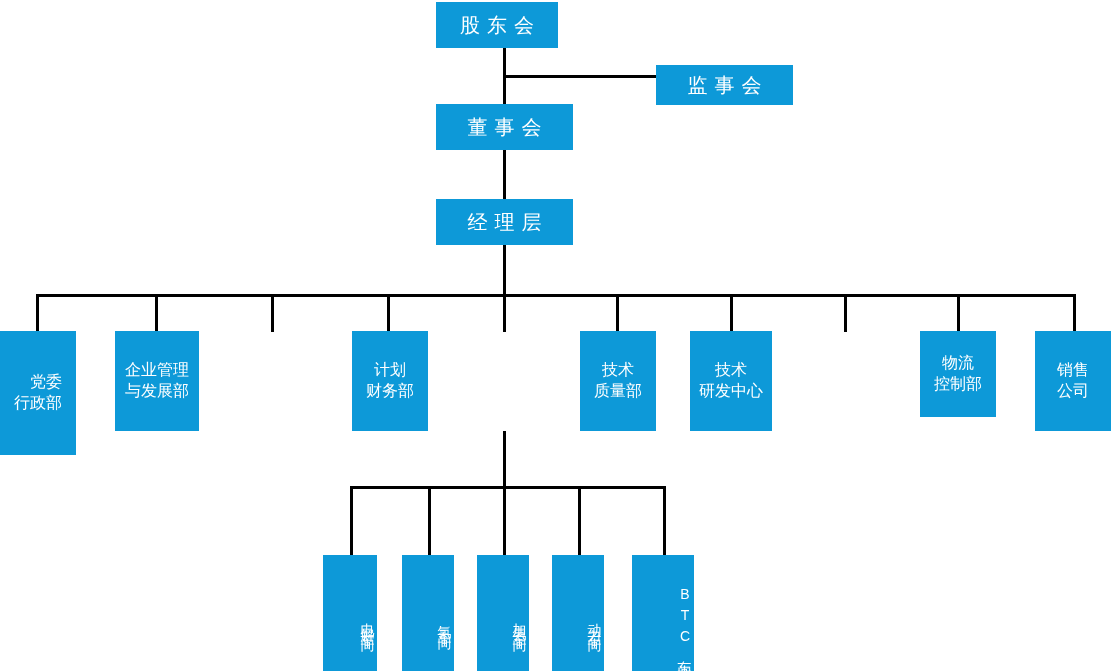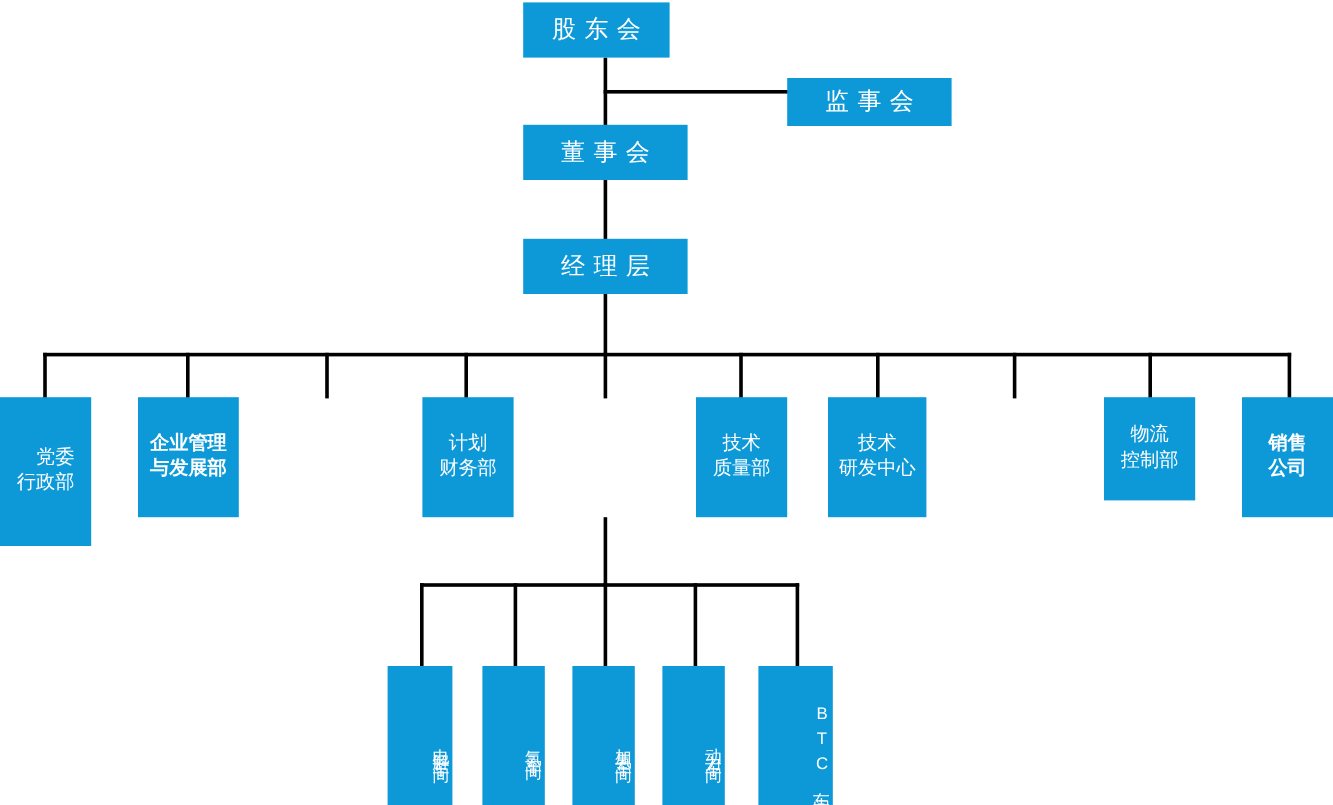--- a/index.html
+++ b/index.html
@@ -102,31 +102,31 @@
   <div class="node top" style="left:436px; top:2px; width:122px; height:46px;">股东会</div>
 
   <div class="node top" style="left:656px; top:53px; width:137px; height:40px;margin-top:12px;">监事会</div>
 
   <div class="node top" style="left:436px; top:104px; width:137px; height:46px;text-align:right;">董事会</div>
 
   <div class="node top" style="left:436px; top:199px; width:137px; height:46px;">经理层</div>
 
   <div class="node dept" style="left:0px; top:331px; width:76px; height:124px;text-align:right;">党委
 行政部</div>
-  <div class="node dept" style="left:115px; top:331px; width:84px; height:100px;font-weight:bold;">企业管理
+  <div class="node dept" style="left:115px; top:331px; width:84px; height:100px;">企业管理
 与发展部</div>
   <div class="node dept" style="left:352px; top:331px; width:76px; height:100px;">计划
 财务部</div>
   <div class="node dept" style="left:580px; top:331px; width:76px; height:100px;">技术
 质量部</div>
   <div class="node dept" style="left:690px; top:331px; width:82px; height:100px;">技术
 研发中心</div>
   <div class="node dept" style="left:920px; top:331px; width:76px; height:86px;">物流
 控制部</div>
-  <div class="node dept" style="left:1035px; top:331px; width:76px; height:100px;font-weight:bold;">销售
+  <div class="node dept" style="left:1035px; top:331px; width:76px; height:100px;">销售
 公司</div>
 
   <div class="node shop" style="left:323px; top:555px; width:54px; height:116px;">电解车间</div>
   <div class="node shop" style="left:402px; top:555px; width:52px; height:116px;">氯车间</div>
   <div class="node shop" style="left:477px; top:555px; width:52px; height:116px;">加氢车间</div>
   <div class="node shop" style="left:552px; top:555px; width:52px; height:116px;">动力车间</div>
   <div class="node shop" style="left:632px; top:555px; width:62px; height:116px;">BTC车间</div>
 
 </div>
 

